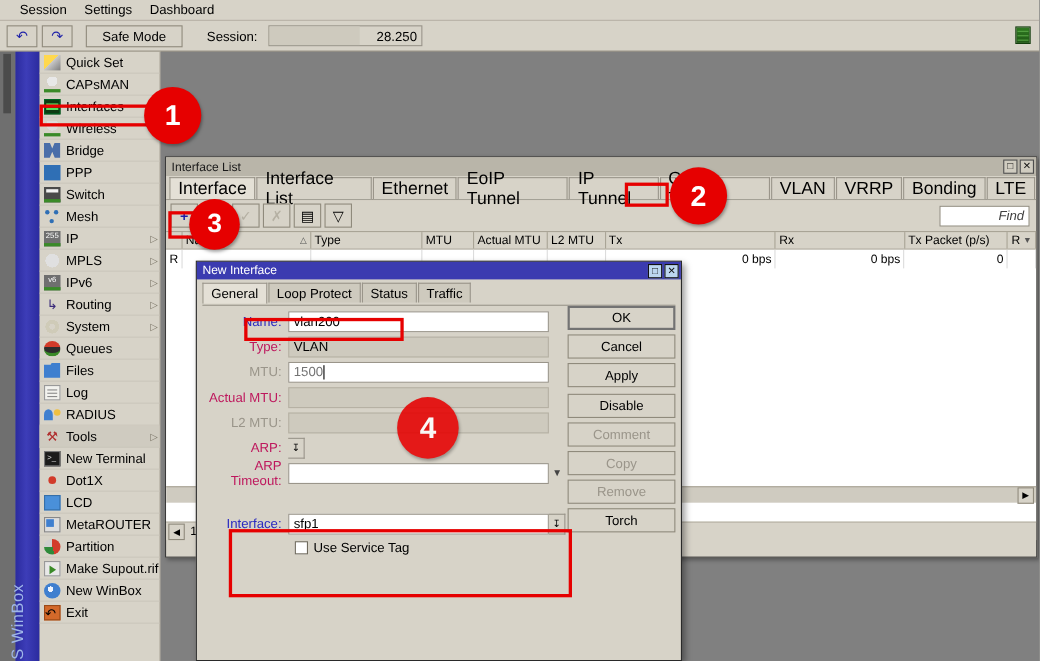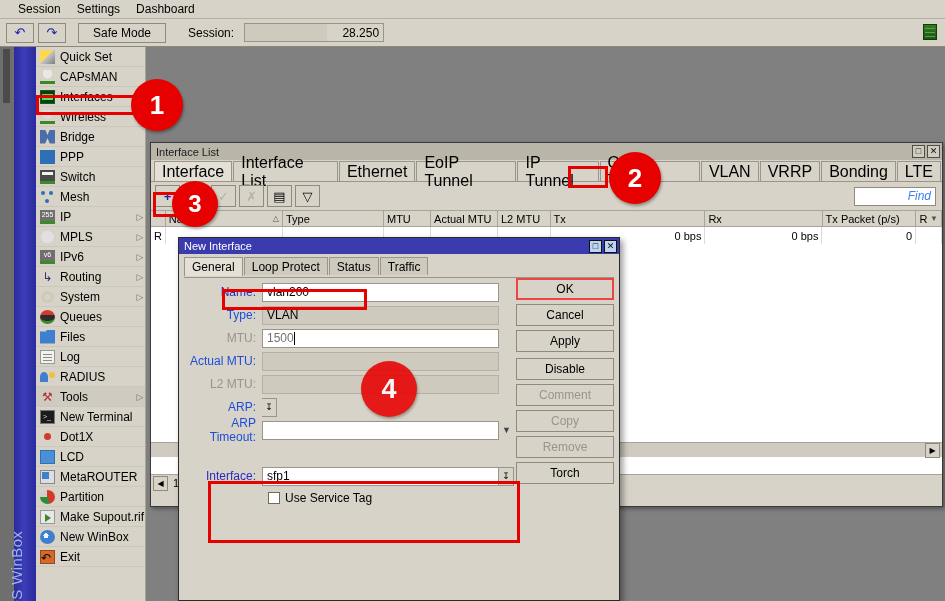--- a/index.html
+++ b/index.html
@@ -214,21 +214,21 @@
     width: 25px; height: 22px; border: 1px solid #8f8a7c; background: #d7d3c8;
     display: flex; align-items: center; justify-content: center;
     font-size: 13px; cursor: pointer;
   }
   .ibtn.plus { color: #1c1fa8; font-weight: bold; }
   .ibtn.dis { color: #b5b0a3; }
   .findbox {
     margin-left: auto; margin-right: 2px; width: 82px; height: 19px;
     background: #fff; border: 1px solid #8f8a7c;
     display: flex; align-items: center; justify-content: flex-end;
-    padding-right: 4px; color: #3b82f6; font-size: 12px; font-style: italic;
+    padding-right: 4px; color: #404040; font-size: 12px; font-style: italic;
   }
 
   
   .thead {
     height: 17px; display: flex; background: #d7d3c8;
     border-top: 1px solid #a9a496; border-bottom: 1px solid #a9a496;
     font-size: 11px;
   }
   .th {
     border-right: 1px solid #a9a496; padding-left: 3px;
@@ -285,21 +285,21 @@
   }
   .dtab.active { background: #e4e0d6; height: 19px; }
   .dlgbody {
     position: absolute; left: 5px; top: 39px; right: 5px; bottom: 4px;
     border-top: 1px solid #9a958a;
   }
   .fieldarea { position: absolute; left: 0; top: 4px; width: 330px; }
   .frow { display: flex; align-items: center; height: 20px; margin-bottom: 3px; }
   .flabel {
     width: 78px; text-align: right; padding-right: 6px;
-    font-size: 12px; color: #1d4ed8;
+    font-size: 12px; color: #be185d;
   }
   .flabel.blue { color: #2a2ac0; }
   .flabel.dim { color: #9a958a; }
   .finput {
     flex: 1; height: 19px; background: #fff; border: 1px solid #9a958a;
     display: flex; align-items: center; padding-left: 4px; font-size: 12px;
   }
   .finput.ro { background: #cecabe; border-color: #b6b1a4; }
   .finput .caret {
     width: 1px; height: 13px; background: #000; margin-left: 0px;
@@ -314,21 +314,21 @@
     display: flex; align-items: center; justify-content: center;
     font-size: 9px; color:#444; cursor: pointer;
   }
   .btncol { position: absolute; right: 0; top: 0; width: 98px; }
   .dbtn {
     height: 22px; width: 98px; margin-bottom: 4px;
     background: #d7d3c8; border: 1px solid #8f8a7c;
     display: flex; align-items: center; justify-content: center;
     font-size: 12px; cursor: pointer;
   }
-  .dbtn.primary { border: 2px solid #ef4444; }
+  .dbtn.primary { border: 2px solid #737373; }
   .dbtn.dis { color: #9a958a; }
   .cbrow { display: flex; align-items: center; height: 18px; padding-left: 84px; }
   .cbox {
     width: 12px; height: 12px; background: #fff; border: 1px solid #6f6a5d;
     margin-right: 5px; cursor: pointer;
   }
 
   
   .hl { position: absolute; border: 3px solid #e60000; pointer-events: none; }
   

